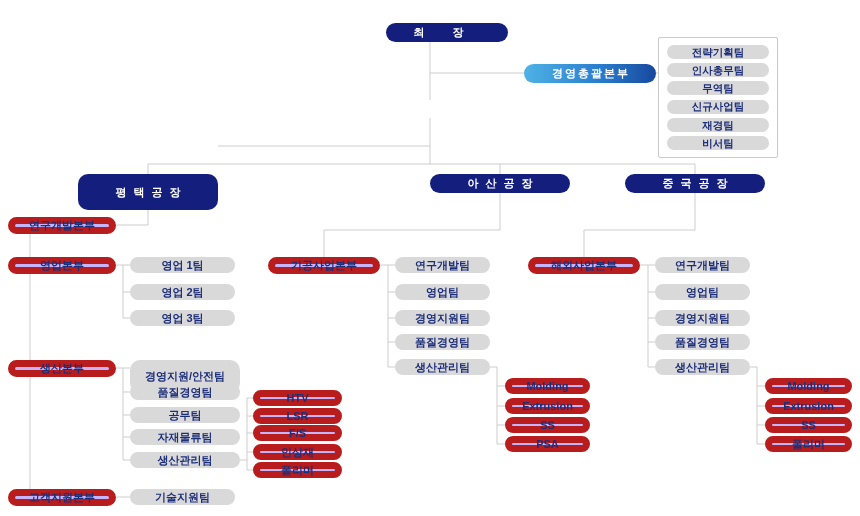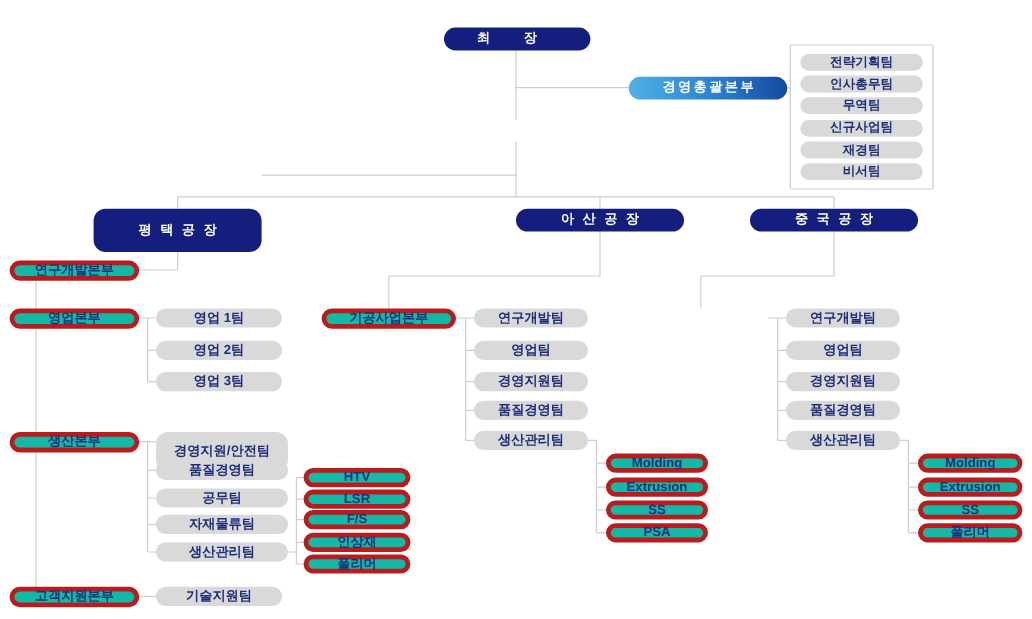--- a/index.html
+++ b/index.html
@@ -9,28 +9,28 @@
   }
   .lines { position:absolute; left:0; top:0; }
   .pill {
     position:absolute; display:flex; align-items:center; justify-content:center;
     font-weight:bold; font-size:11px; border-radius:10px; box-sizing:border-box;
     white-space:nowrap; line-height:1;
   }
   .navy  { background:#141f7d; color:#ffffff; }
   .grad  { background:linear-gradient(90deg,#4fb2e5 0%,#2a7fd0 55%,#17499e 100%); color:#ffffff; }
   .gray  { background:#d9d9d9; color:#1d2e79; }
-  .white { background:#14b8a6; border:4px solid #b91c1c; color:#1d2e79; }
+  .white { background:#c4b5fd; border:7px solid #b91c1c; color:#1d2e79; }
   .box {
     position:absolute; background:#ffffff; border:1px solid #c9c9c9; border-radius:2px;
     display:flex; flex-direction:column; justify-content:space-between;
     padding:7px 8px; box-sizing:border-box;margin-top:24px;
   }
   .box .pill { position:static; height:14px; font-size:10.5px; border-radius:7px; }
-  .sp28 { letter-spacing:28px; padding-left:11px; }
+  .sp28 { letter-spacing:28px; padding-left:11px;margin-left:16px; }
   .sp7  { letter-spacing:7px;  padding-left:7px; }
   .sp2  { letter-spacing:2px;  padding-left:2px; }
 </style>
 </head>
 <body>
 
 <div class="stage">
 
   <svg class="lines" width="860" height="516" viewBox="0 0 860 516">
     <path fill="none" stroke="#cdcdcd" stroke-width="1" d="
@@ -97,20 +97,21 @@
   <div class="pill gray" style="left:395px;top:284px;width:95px;height:16px">영업팀</div>
   <div class="pill gray" style="left:395px;top:310px;width:95px;height:16px">경영지원팀</div>
   <div class="pill gray" style="left:395px;top:334px;width:95px;height:16px">품질경영팀</div>
   <div class="pill gray" style="left:395px;top:359px;width:95px;height:16px">생산관리팀</div>
 
   <div class="pill white" style="left:505px;top:378px;width:85px;height:16px">Molding</div>
   <div class="pill white" style="left:505px;top:398px;width:85px;height:16px">Extrusion</div>
   <div class="pill white" style="left:505px;top:417px;width:85px;height:16px">SS</div>
   <div class="pill white" style="left:505px;top:436px;width:85px;height:16px">PSA</div>
 
+  <div class="pill white" style="left:528px;top:257px;width:112px;height:17px">해외사업본부</div>
   <div class="pill gray" style="left:655px;top:257px;width:95px;height:16px">연구개발팀</div>
   <div class="pill gray" style="left:655px;top:284px;width:95px;height:16px">영업팀</div>
   <div class="pill gray" style="left:655px;top:310px;width:95px;height:16px">경영지원팀</div>
   <div class="pill gray" style="left:655px;top:334px;width:95px;height:16px">품질경영팀</div>
   <div class="pill gray" style="left:655px;top:359px;width:95px;height:16px">생산관리팀</div>
 
   <div class="pill white" style="left:765px;top:378px;width:87px;height:16px">Molding</div>
   <div class="pill white" style="left:765px;top:398px;width:87px;height:16px">Extrusion</div>
   <div class="pill white" style="left:765px;top:417px;width:87px;height:16px">SS</div>
   <div class="pill white" style="left:765px;top:436px;width:87px;height:16px">폴리머</div>

